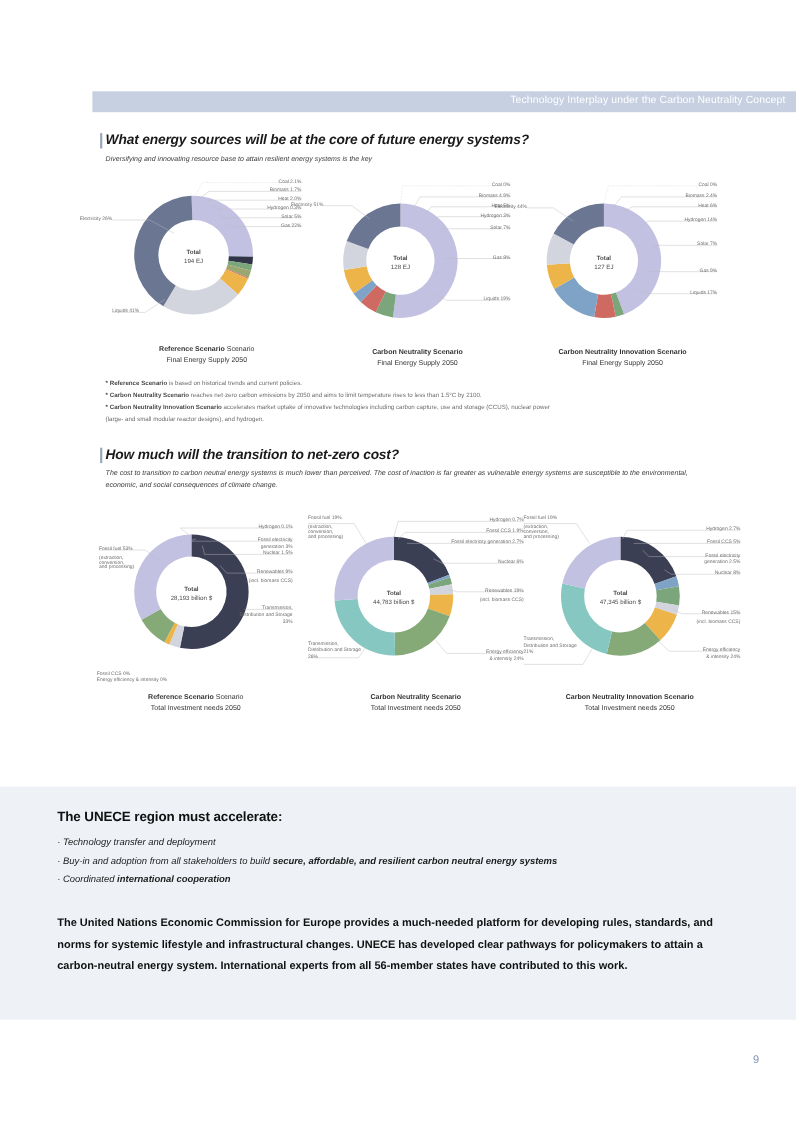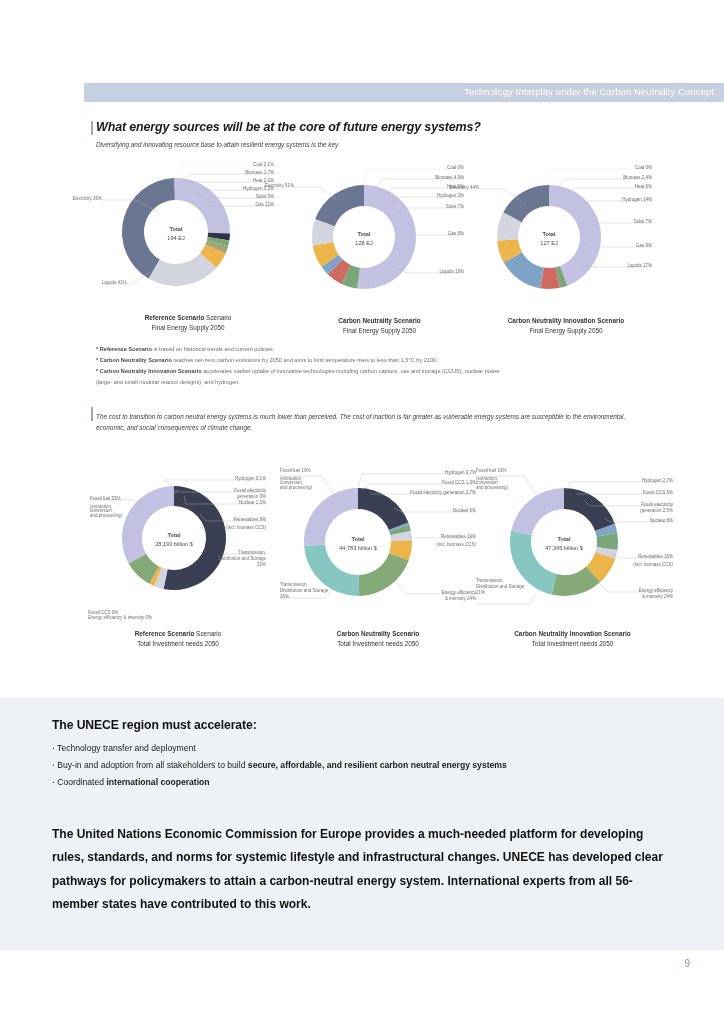--- a/index.html
+++ b/index.html
@@ -52,31 +52,31 @@
   .cap .c1 { font-size: 6.4px; color: #333; }
   .cap .c1 b { font-weight: 700; }
   .cap .c2 { font-size: 6.4px; color: #333; margin-top: 3px; }
 
   
   .notes { position: absolute; left: 96px; font-size: 5.6px; color: #6d6d6d; line-height: 1.95; }
   .notes b { color: #4a4a4a; font-weight: 700; }
 
   
   .panel {
-    position: absolute; left: 0; top: 698px;
-    width: 724px; height: 252px;
+    position: absolute; left: 0; top: 715px;
+    width: 724px; height: 212px;
     background: #eef2f7;
   }
   .panel-inner { position: absolute; left: 52px; top: 20px; width: 620px; }
   .panel h3 { font-size: 12.2px; font-weight: bold; color: #111; letter-spacing: -.1px; }
-  .panel ul { list-style: none; margin-top: 8px; }
+  .panel ul { list-style: none; margin-top: 8px; font-style: italic; }
   .panel li { font-size: 8.6px; color: #1b1b1b; line-height: 1.98; }
   .panel li b { font-weight: bold; }
   .panel .para {
-    margin-top: 32px; font-size: 12px; font-weight: bold; color: #111; line-height: 1.95;
+    margin-top: 22px; font-size: 10px; font-weight: bold; color: #111; line-height: 1.95;
   }
   .pagenum {
     position: absolute; right: 34px; top: 958px;
     font-size: 10px; color: #7f93b5;
   }
 </style>
 </head>
 <body>
 
 <div class="page">
@@ -202,20 +202,21 @@
 
   <div class="notes" id="notes" style="top:344px;">
       <div><b>* Reference Scenario</b> is based on historical trends and current policies.</div>
       <div><b>* Carbon Neutrality Scenario</b> reaches net-zero carbon emissions by 2050 and aims to limit temperature rises to less than 1.5°C by 2100.</div>
       <div><b>* Carbon Neutrality Innovation Scenario</b> accelerates market uptake of innovative technologies including carbon capture, use and storage (CCUS), nuclear power</div>
       <div>  (large- and small modular reactor designs), and hydrogen.</div>
     </div>
 
   <div class="sec" style="top:406px;">
     <div class="sec-bar"></div>
+    <h2>How much will the transition to net-zero cost?</h2>
     <div class="sub">The cost to transition to carbon neutral energy systems is much lower than perceived. The cost of inaction is far greater as vulnerable energy systems are susceptible to the environmental, economic, and social consequences of climate change.</div>
   </div>
 
   <div class="donut-block" id="c3" style="left:88px; top:466px;">
     <div class="donut-wrap">
         <svg width="180" height="160" viewBox="0 0 180 160">
           <path d="M86 20A52 52 0 1 1 75.57394142947493 122.94406052410801L79.58396395659994 103.35019109175877A32 32 0 1 0 86 40Z" fill="#3a3f54"></path>
           <path d="M75.57394142947493 122.94406052410801A52 52 0 0 1 75.25277454038243 122.87727532916978L79.3863227940815 103.30909251025832A32 32 0 0 0 79.58396395659994 103.35019109175877Z" fill="#d2d5dd"></path>
           <path d="M75.25277454038243 122.87727532916978A52 52 0 0 1 65.87338454548467 119.94704735795588L73.61439048952903 101.50587529720363A32 32 0 0 0 79.3863227940815 103.30909251025832Z" fill="#d2d5dd"></path>
           <path d="M65.87338454548467 119.94704735795588A52 52 0 0 1 61.43314243905708 117.83087943276172L70.88193380865052 100.20361811246875A32 32 0 0 0 73.61439048952903 101.50587529720363Z" fill="#edb44a"></path>

